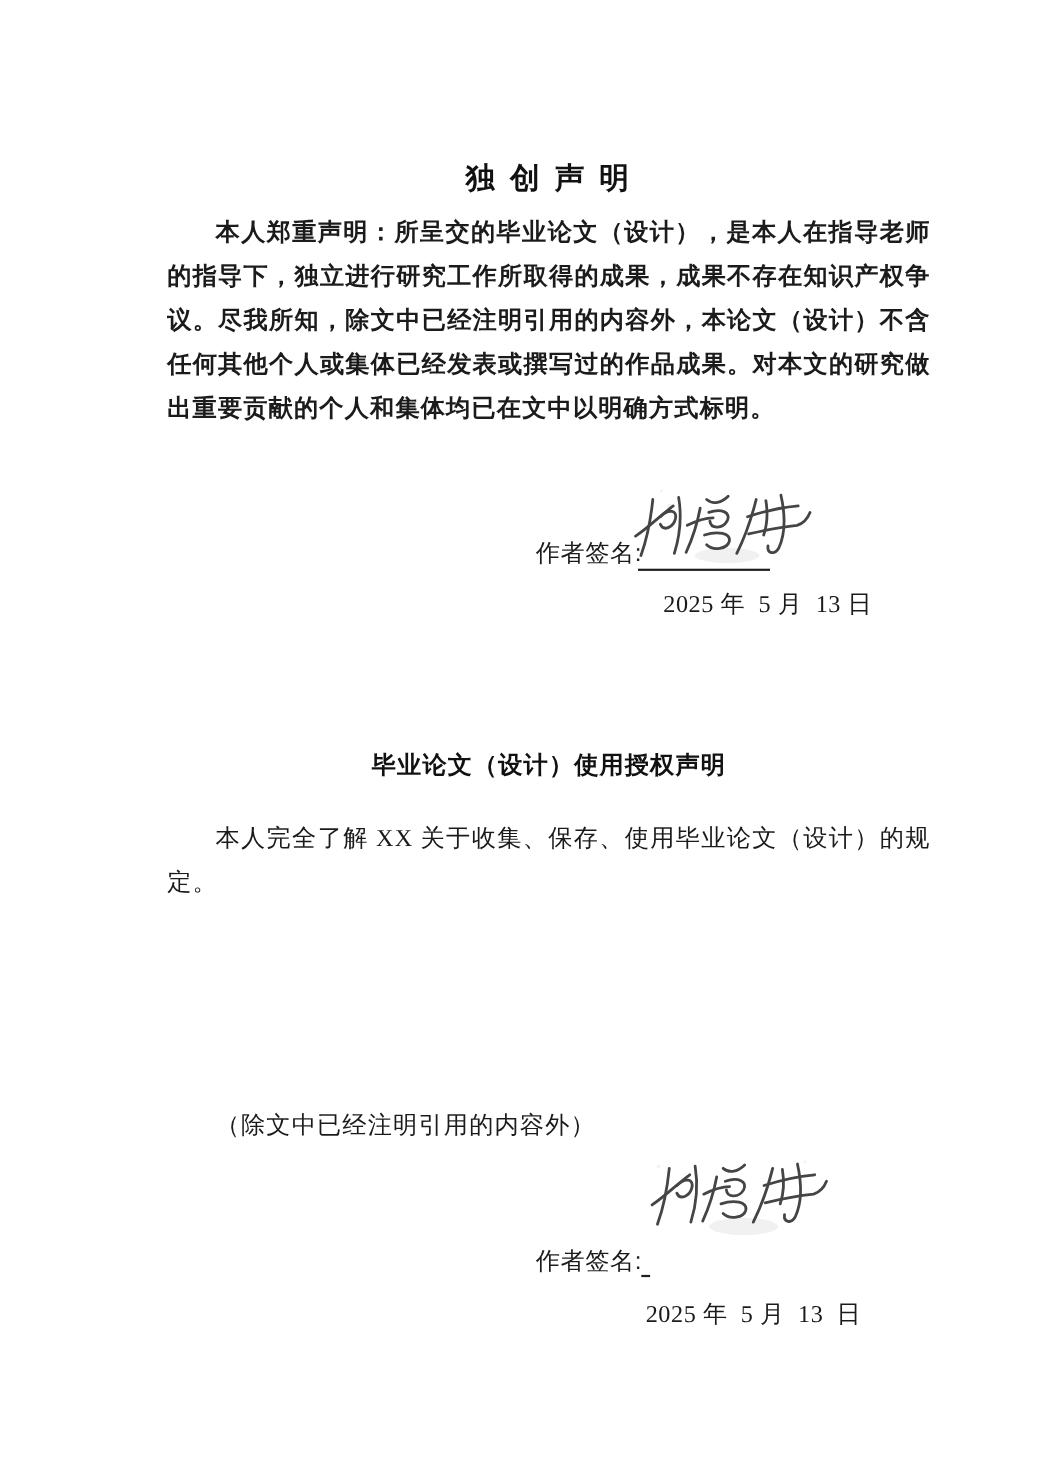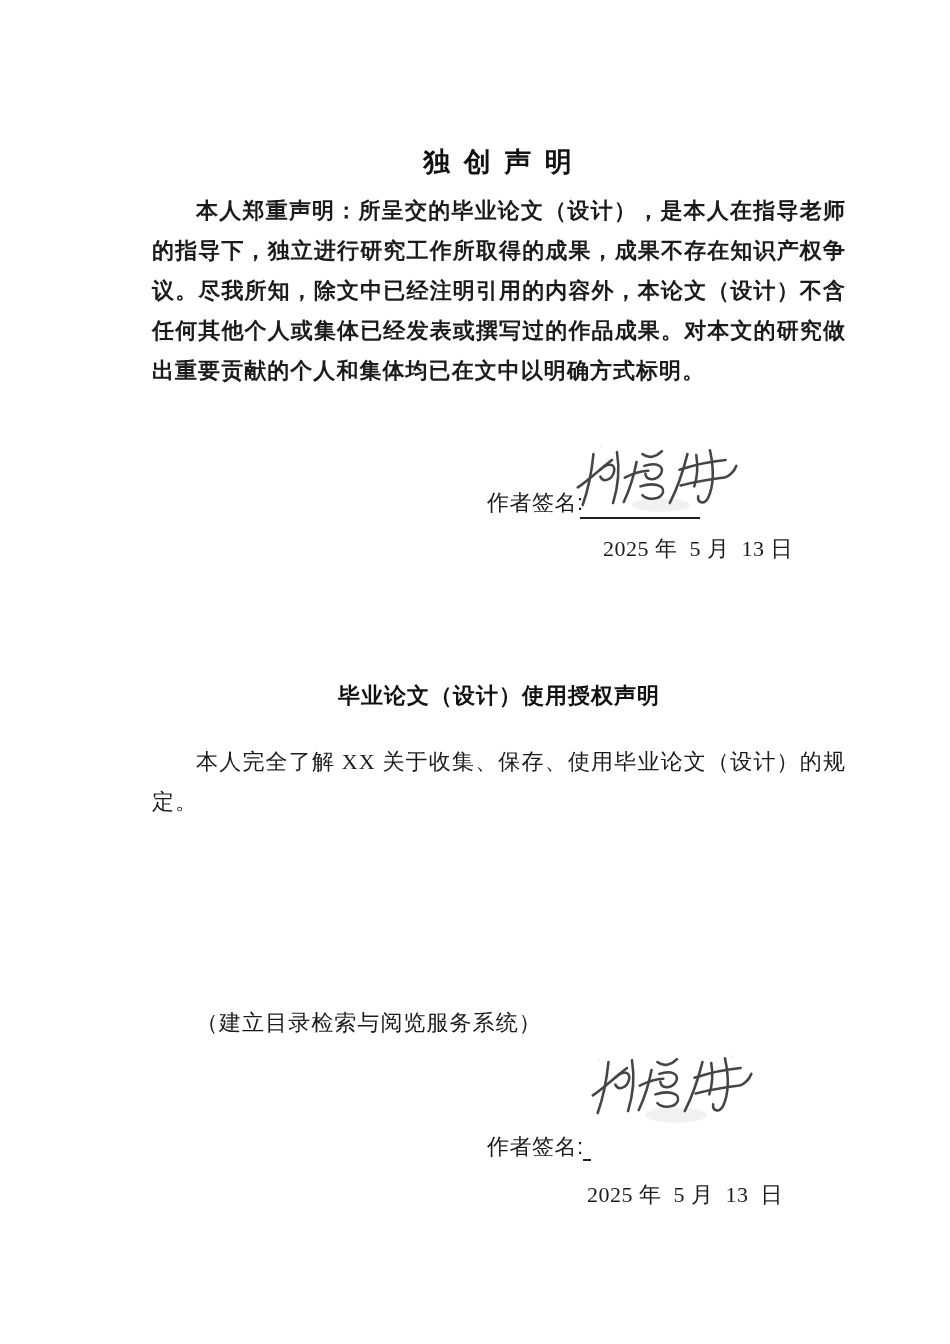--- a/index.html
+++ b/index.html
@@ -110,21 +110,21 @@
       <path d="M145 10 C 149 28, 149 46, 143 59 C 139 66, 132 64, 133 57"></path>
       <path d="M115 46 C 132 42, 150 39, 160 38 C 166 36, 170 31, 172 26"></path>
     </g>
   </svg>
 
   <div class="date d1">2025 年  5 月  13 日</div>
 
   <h1 class="title t2">毕业论文（设计）使用授权声明</h1>
 
   <p class="par p2-1">本人完全了解 XX 关于收集、保存、使用毕业论文（设计）的规定。</p>
-  <p class="par p2-3">（建立目录检索与阅览服务系统）</p>
+  <p class="par p2-3">（除文中已经注明引用的内容外）</p>
 
   <svg class="sig-svg sig2" viewBox="0 0 190 85" aria-label="柳增伟（手写签名）">
     <g fill="#000" opacity="0.05">
       <ellipse cx="95" cy="68" rx="32" ry="8"></ellipse>
       <circle cx="16" cy="12" r="1.6"></circle>
       <circle cx="152" cy="8" r="1.4"></circle>
     </g>
     <g stroke="#454545" fill="none" stroke-width="2.6" stroke-linecap="round" stroke-linejoin="round">
       <path d="M10 48 C 22 40, 34 28, 45 20"></path>
       <path d="M26 14 C 24 34, 20 52, 15 66"></path>

